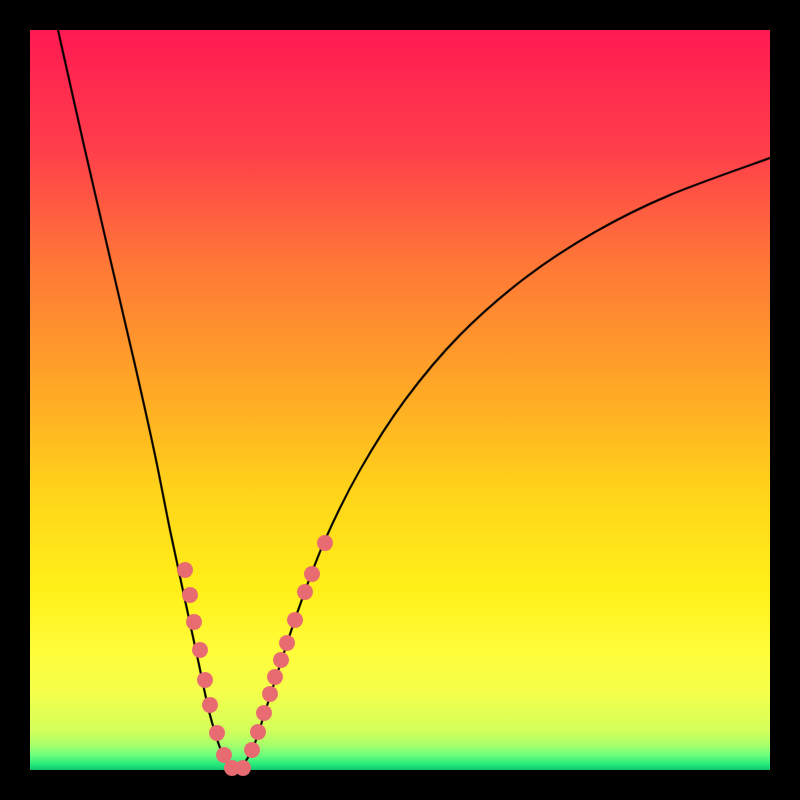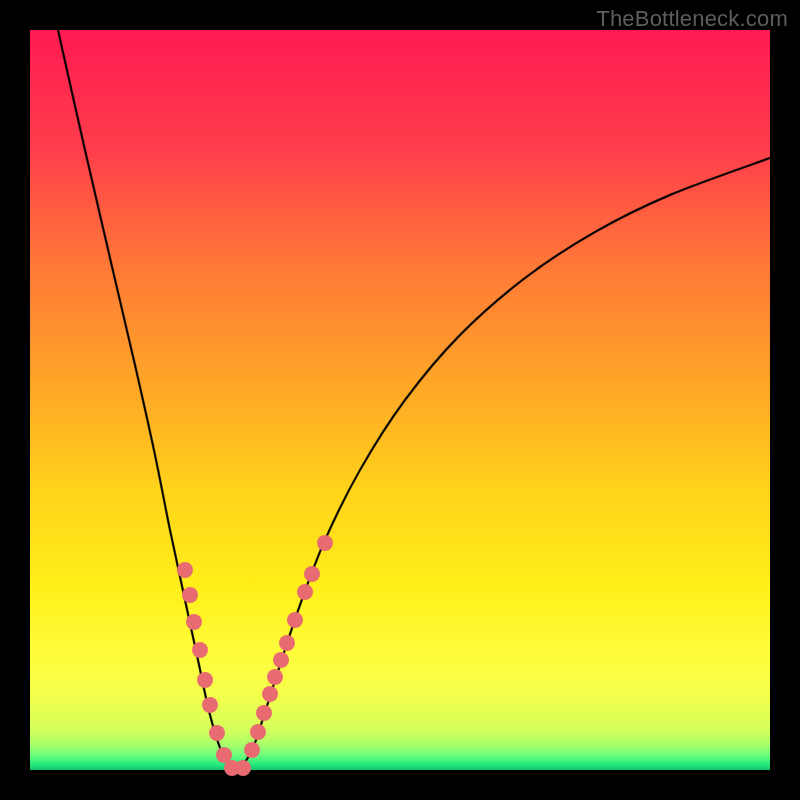--- a/index.html
+++ b/index.html
@@ -58,21 +58,20 @@
     position: absolute;
     background: #e86b71;
     border-radius: 50%;
     transform: translate(-50%, -50%);
   }
 </style>
 </head>
 <body>
 
 <div class="outer">
-  <div class="watermark">TheBottleneck.com</div>
 
   <div class="plot">
     <div class="grad" id="grad" style="background: linear-gradient(rgb(255, 26, 82) 0%, rgb(255, 62, 75) 16.22%, rgb(255, 122, 54) 32.43%, rgb(255, 168, 38) 48.65%, rgb(255, 211, 26) 62.16%, rgb(255, 240, 25) 75.68%, rgb(255, 252, 58) 83.78%, rgb(246, 255, 73) 89.19%, rgb(212, 255, 91) 94.59%, rgb(167, 255, 107) 96.62%, rgb(109, 255, 125) 97.97%, rgb(34, 232, 122) 99.32%, rgb(18, 196, 109) 100%);"></div>
 
     <svg class="curve-svg" viewBox="0 0 740 740" preserveAspectRatio="none">
       <path id="curvePathFat" class="curve-path-fat" d="M 28 0 C 32.5 20.0, 46.3 82.0, 55 120 C 63.7 158.0, 71.7 192.2, 80 228 C 88.3 263.8, 97.5 302.2, 105 335 C 112.5 367.8, 119.2 397.5, 125 425 C 130.8 452.5, 135.0 475.8, 140 500 C 145.0 524.2, 150.3 548.3, 155 570 C 159.7 591.7, 163.8 610.8, 168 630 C 172.2 649.2, 175.8 669.2, 180 685 C 184.2 700.8, 188.7 715.8, 193 725 C 197.3 734.2, 201.2 740.8, 206 740 C 210.8 739.2, 217.2 729.7, 222 720 C 226.8 710.3, 230.3 696.2, 235 682 C 239.7 667.8, 244.2 652.8, 250 635 C 255.8 617.2, 262.5 595.8, 270 575 C 277.5 554.2, 285.0 532.5, 295 510 C 305.0 487.5, 316.7 463.3, 330 440 C 343.3 416.7, 358.3 392.5, 375 370 C 391.7 347.5, 410.0 325.3, 430 305 C 450.0 284.7, 472.5 265.2, 495 248 C 517.5 230.8, 540.8 215.8, 565 202 C 589.2 188.2, 610.8 177.3, 640 165 C 669.2 152.7, 723.3 134.2, 740 128 "></path>
       <path id="curvePath" class="curve-path-main" d="M 28 0 C 32.5 20.0, 46.3 82.0, 55 120 C 63.7 158.0, 71.7 192.2, 80 228 C 88.3 263.8, 97.5 302.2, 105 335 C 112.5 367.8, 119.2 397.5, 125 425 C 130.8 452.5, 135.0 475.8, 140 500 C 145.0 524.2, 150.3 548.3, 155 570 C 159.7 591.7, 163.8 610.8, 168 630 C 172.2 649.2, 175.8 669.2, 180 685 C 184.2 700.8, 188.7 715.8, 193 725 C 197.3 734.2, 201.2 740.8, 206 740 C 210.8 739.2, 217.2 729.7, 222 720 C 226.8 710.3, 230.3 696.2, 235 682 C 239.7 667.8, 244.2 652.8, 250 635 C 255.8 617.2, 262.5 595.8, 270 575 C 277.5 554.2, 285.0 532.5, 295 510 C 305.0 487.5, 316.7 463.3, 330 440 C 343.3 416.7, 358.3 392.5, 375 370 C 391.7 347.5, 410.0 325.3, 430 305 C 450.0 284.7, 472.5 265.2, 495 248 C 517.5 230.8, 540.8 215.8, 565 202 C 589.2 188.2, 610.8 177.3, 640 165 C 669.2 152.7, 723.3 134.2, 740 128 "></path>
     </svg>
 
     <div id="dots-layer">

